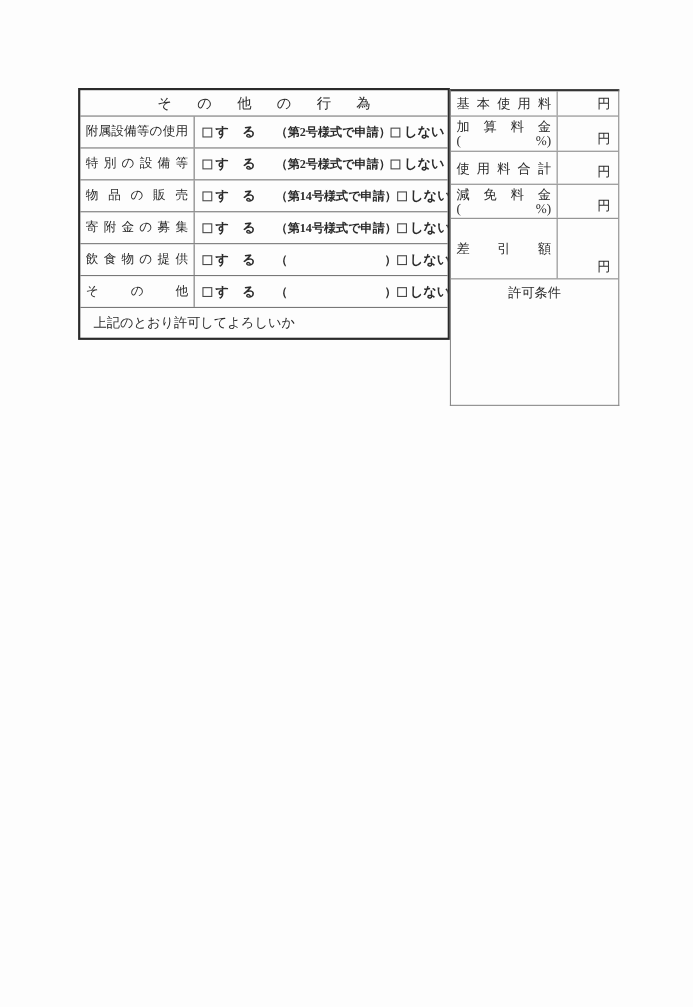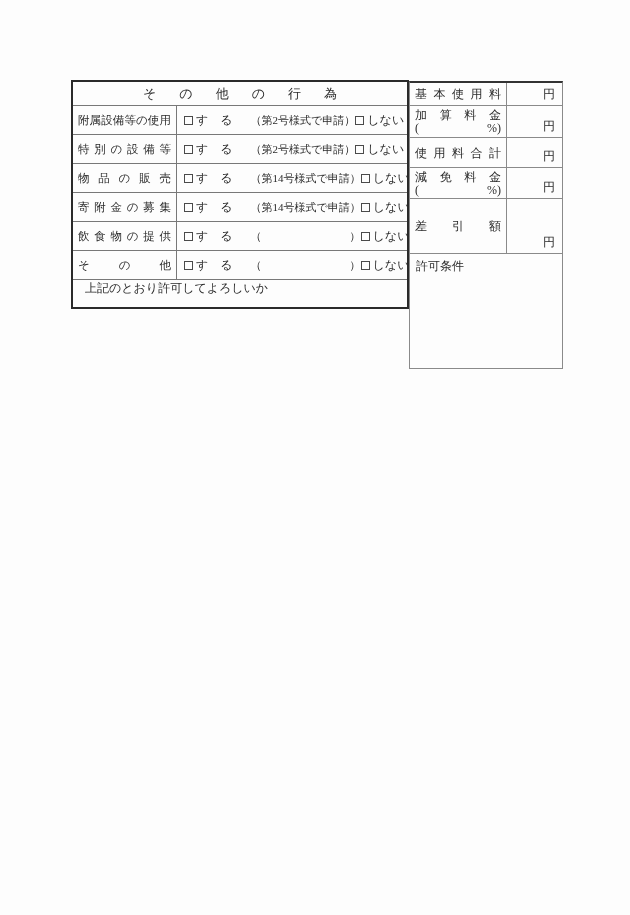--- a/index.html
+++ b/index.html
@@ -23,31 +23,31 @@
     display:flex;flex-direction:row;
   }
   .lcell-label{
     box-sizing:border-box;width:104px;border-right:1px solid #787878;
     display:flex;flex-direction:column;justify-content:center;
     padding:0 5px;font-size:11.5px;
   }
   .lcell-content{
     box-sizing:border-box;flex:1;display:flex;align-items:center;
     justify-content:space-between;padding:0 8px 0 7px;font-size:12px;
-    white-space:nowrap;overflow:hidden;
+    white-space:nowrap;overflow:hidden;font-weight:bold;
   }
   .opt{display:inline-flex;align-items:center;}
   .cb{
     display:inline-block;width:9px;height:9px;box-sizing:border-box;
     border:1px solid #4a4a4a;background:#fdfdfd;margin-right:3px;flex:0 0 auto;
   }
   .note{font-size:11px;margin-left:18px;white-space:pre;}
   .acts-footer{
     box-sizing:border-box;flex:1;border-top:1px solid #787878;
-    display:flex;padding-left:12px;font-size:12px;
+    display:flex;align-items:center;padding-left:12px;font-size:12px;
   }
   
   #fees-table{
     position:absolute;left:409px;top:81px;width:154px;height:288px;
     box-sizing:border-box;border:1px solid #8a8a8a;border-top:2px solid #333333;
     background:#fdfdfd;display:flex;flex-direction:column;
   }
   .frow{
     box-sizing:border-box;display:flex;flex-direction:row;
     border-bottom:1px solid #8a8a8a;
@@ -57,21 +57,21 @@
     justify-content:center;padding:1px 5px;font-size:12px;
   }
   .fcell-value{
     box-sizing:border-box;flex:1;border-left:1px solid #8a8a8a;
     display:flex;align-items:flex-end;justify-content:flex-end;
     padding:0 7px 2px 0;font-size:12px;
   }
   .paren-line{display:flex;justify-content:space-between;font-size:12px;line-height:13px;}
   .conditions{
     box-sizing:border-box;flex:1;padding:4px 6px;font-size:12px;
-    display:block;text-align:left;font-family:Liberation Mono, monospace;
+    display:block;text-align:center;font-family:Liberation Mono, monospace;
   }
   
   [data-justify]{display:flex;justify-content:space-between;line-height:14px;}
   [data-justify] span{flex:0 0 auto;}
 </style>
 </head>
 <body>
 
 <div id="page">
 

